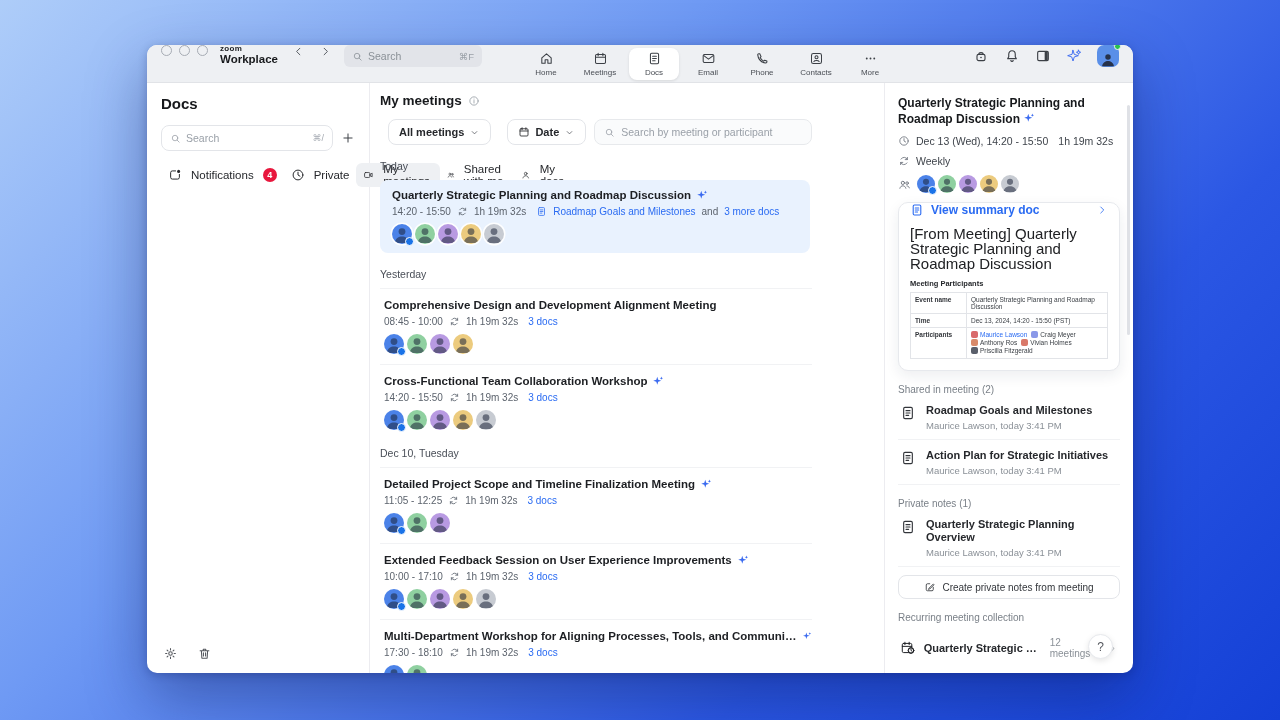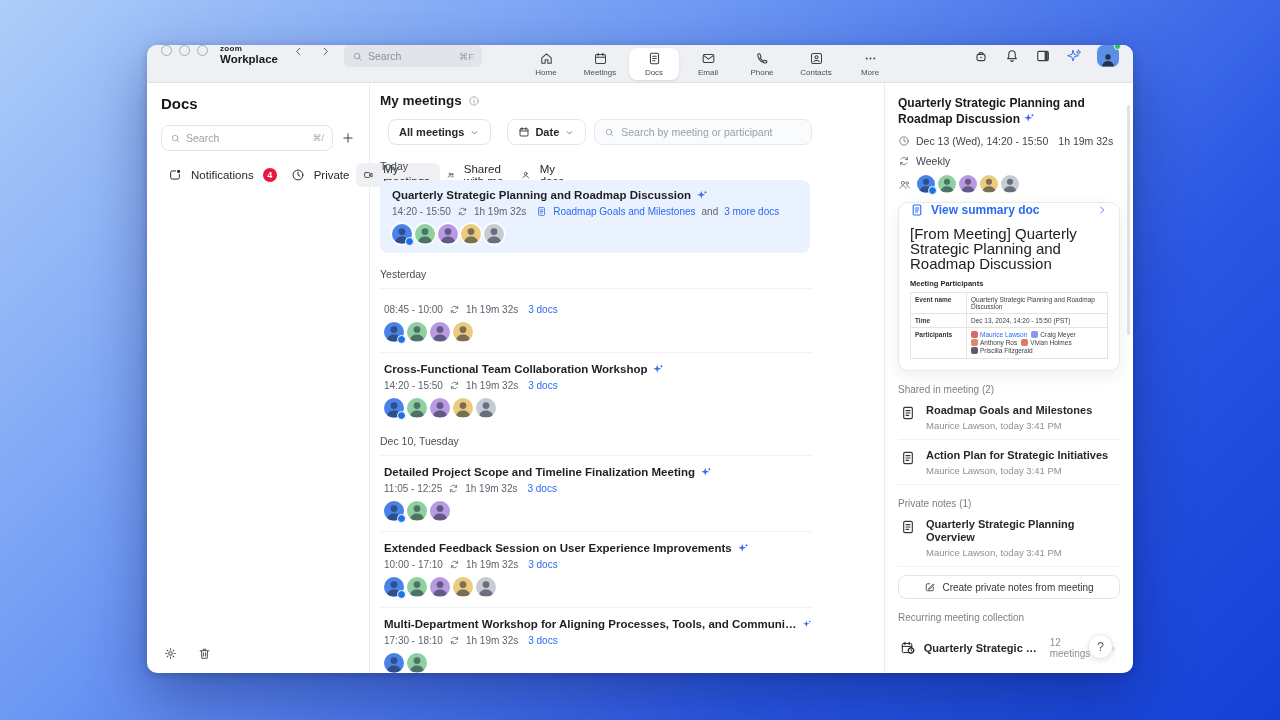--- a/index.html
+++ b/index.html
@@ -493,20 +493,23 @@
                   <circle cx="10" cy="7.6" r="3.4"></circle>
                   <path d="M2.6 19c1-4.6 4-6.4 7.4-6.4s6.4 1.8 7.4 6.4Z"></path>
                 </svg>
               </span>
             </div>
         </div>
 
         <div class="sec-label">Yesterday</div>
         <div class="m-div"></div>
         <div class="meeting">
+          <div class="mt-row">
+              <span class="m-name">Comprehensive Design and Development Alignment Meeting</span>
+            </div>
           <div class="m-meta">
             <span>08:45 - 10:00</span>
             <svg class="ic i11">
                 <use href="#i-refresh"></use>
               </svg>
             <span>1h 19m 32s</span>
             <span class="lnk" style="margin-left:4px">3 docs</span>
           </div>
           <div class="m-avs">
               <span class="av" style="background: rgb(75, 130, 232);">

